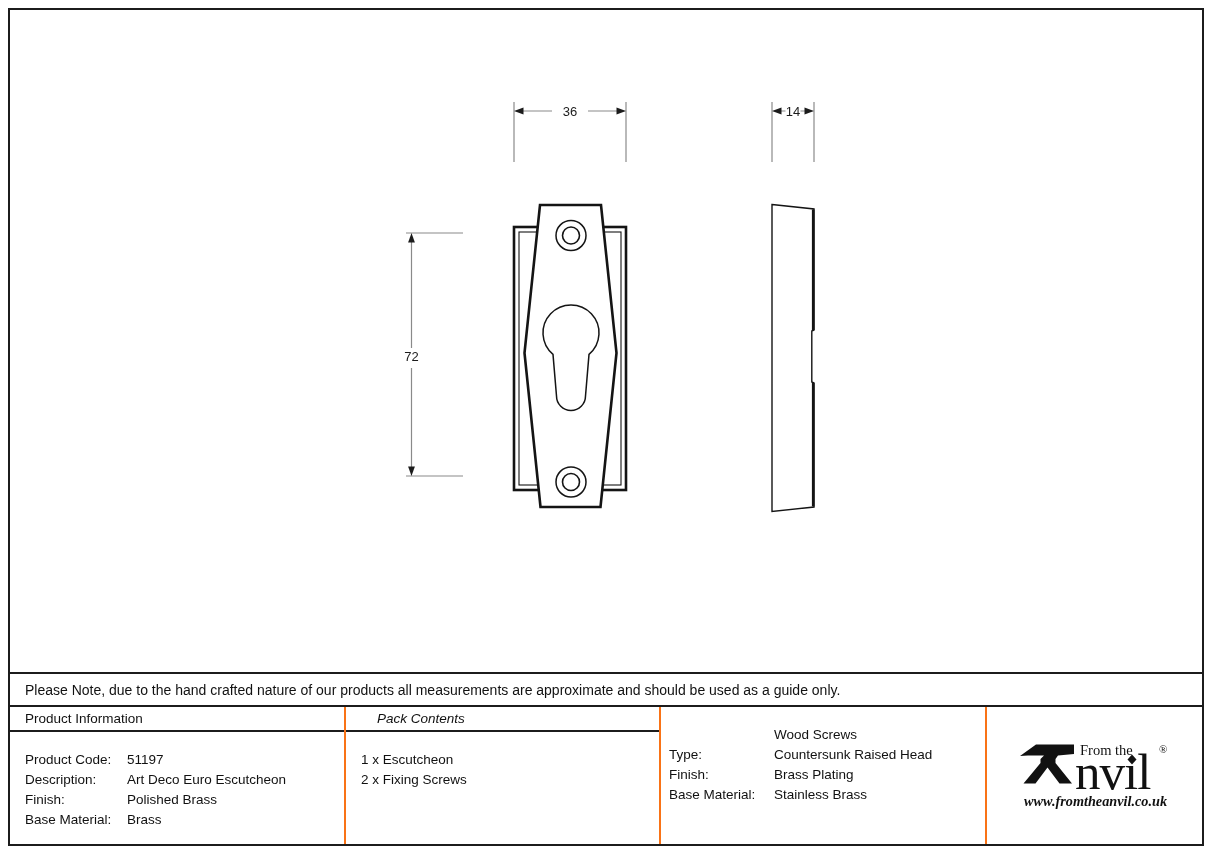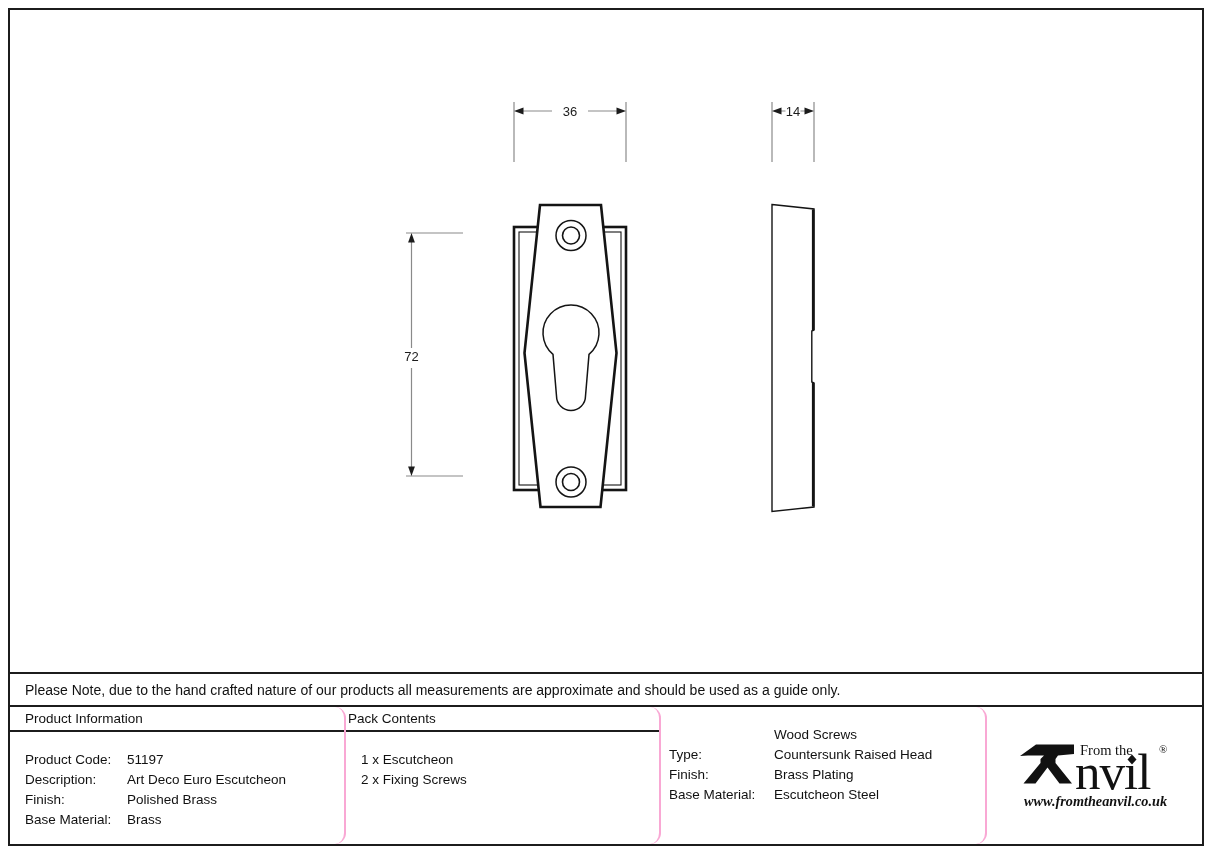--- a/index.html
+++ b/index.html
@@ -18,28 +18,28 @@
     border-top:2px solid #1c1c1c;box-sizing:border-box;
     display:flex;align-items:center;padding-left:15px;
     font-size:14px;
   }
   .spec-table{
     position:absolute;left:10px;top:705px;width:1194px;height:139px;
     border-top:2px solid #1c1c1c;box-sizing:border-box;
     display:flex;align-items:stretch;font-size:13.5px;
   }
   .col{box-sizing:border-box;}
-  .col.bordered{border-right:2px solid #f9a8d4;border-radius:11px;}
+  .col.bordered{border-right:2px solid #f97316;}
   .col1{width:336px;}
   .col2{width:315px;}
   .col3{width:326px;}
   .logo-col{flex:1;display:flex;align-items:center;justify-content:center;}
   .col-header{height:23px;line-height:24px;border-bottom:2px solid #1c1c1c;}
   .col1 .col-header{padding-left:15px;}
-  .col2 .col-header{padding-left:2px;}
+  .col2 .col-header{padding-left:31px;font-style:italic;}
   .col3 .col-header{padding-left:8px;}
   .col-body{padding-top:18px;}
   .col1 .col-body{padding-left:15px;}
   .col2 .col-body{padding-left:15px;}
   .col3 .col-body{padding-left:8px;}
   .kv{display:flex;line-height:20px;}
   .col1 .k{width:102px;flex:none;}
   .col3 .k{width:105px;flex:none;}
   .pc-line{line-height:20px;}
 </style>
@@ -150,21 +150,21 @@
         <div class="kv">
           <span class="k">Type:</span>
           <span class="v">Countersunk Raised Head</span>
         </div>
         <div class="kv">
           <span class="k">Finish:</span>
           <span class="v">Brass Plating</span>
         </div>
         <div class="kv">
           <span class="k">Base Material:</span>
-          <span class="v">Escutcheon Steel</span>
+          <span class="v">Stainless Brass</span>
         </div>
       </div>
     </div>
 
     <div class="col logo-col">
       <svg width="152" height="74" viewBox="0 0 152 74">
         <path fill="#111" stroke="none" d="M0,17 L16,5.5 L54,5.5 L54,15 L38,16.5 L35.5,20 L35.5,24 L52,44.5 L39.5,44.5
                  L27.5,28.5 L15.5,44.5 L3.5,44.5 L20.5,24 L20.5,20 L24,16.5 L8,16.5 Z"></path>
         <text x="60" y="16" font-family="Liberation Serif, DejaVu Serif, serif" font-size="14.5" fill="#111">From the</text>
         <text x="55" y="50" font-family="Liberation Serif, DejaVu Serif, serif" font-size="51" fill="#111" letter-spacing="-1">nvıl</text>

